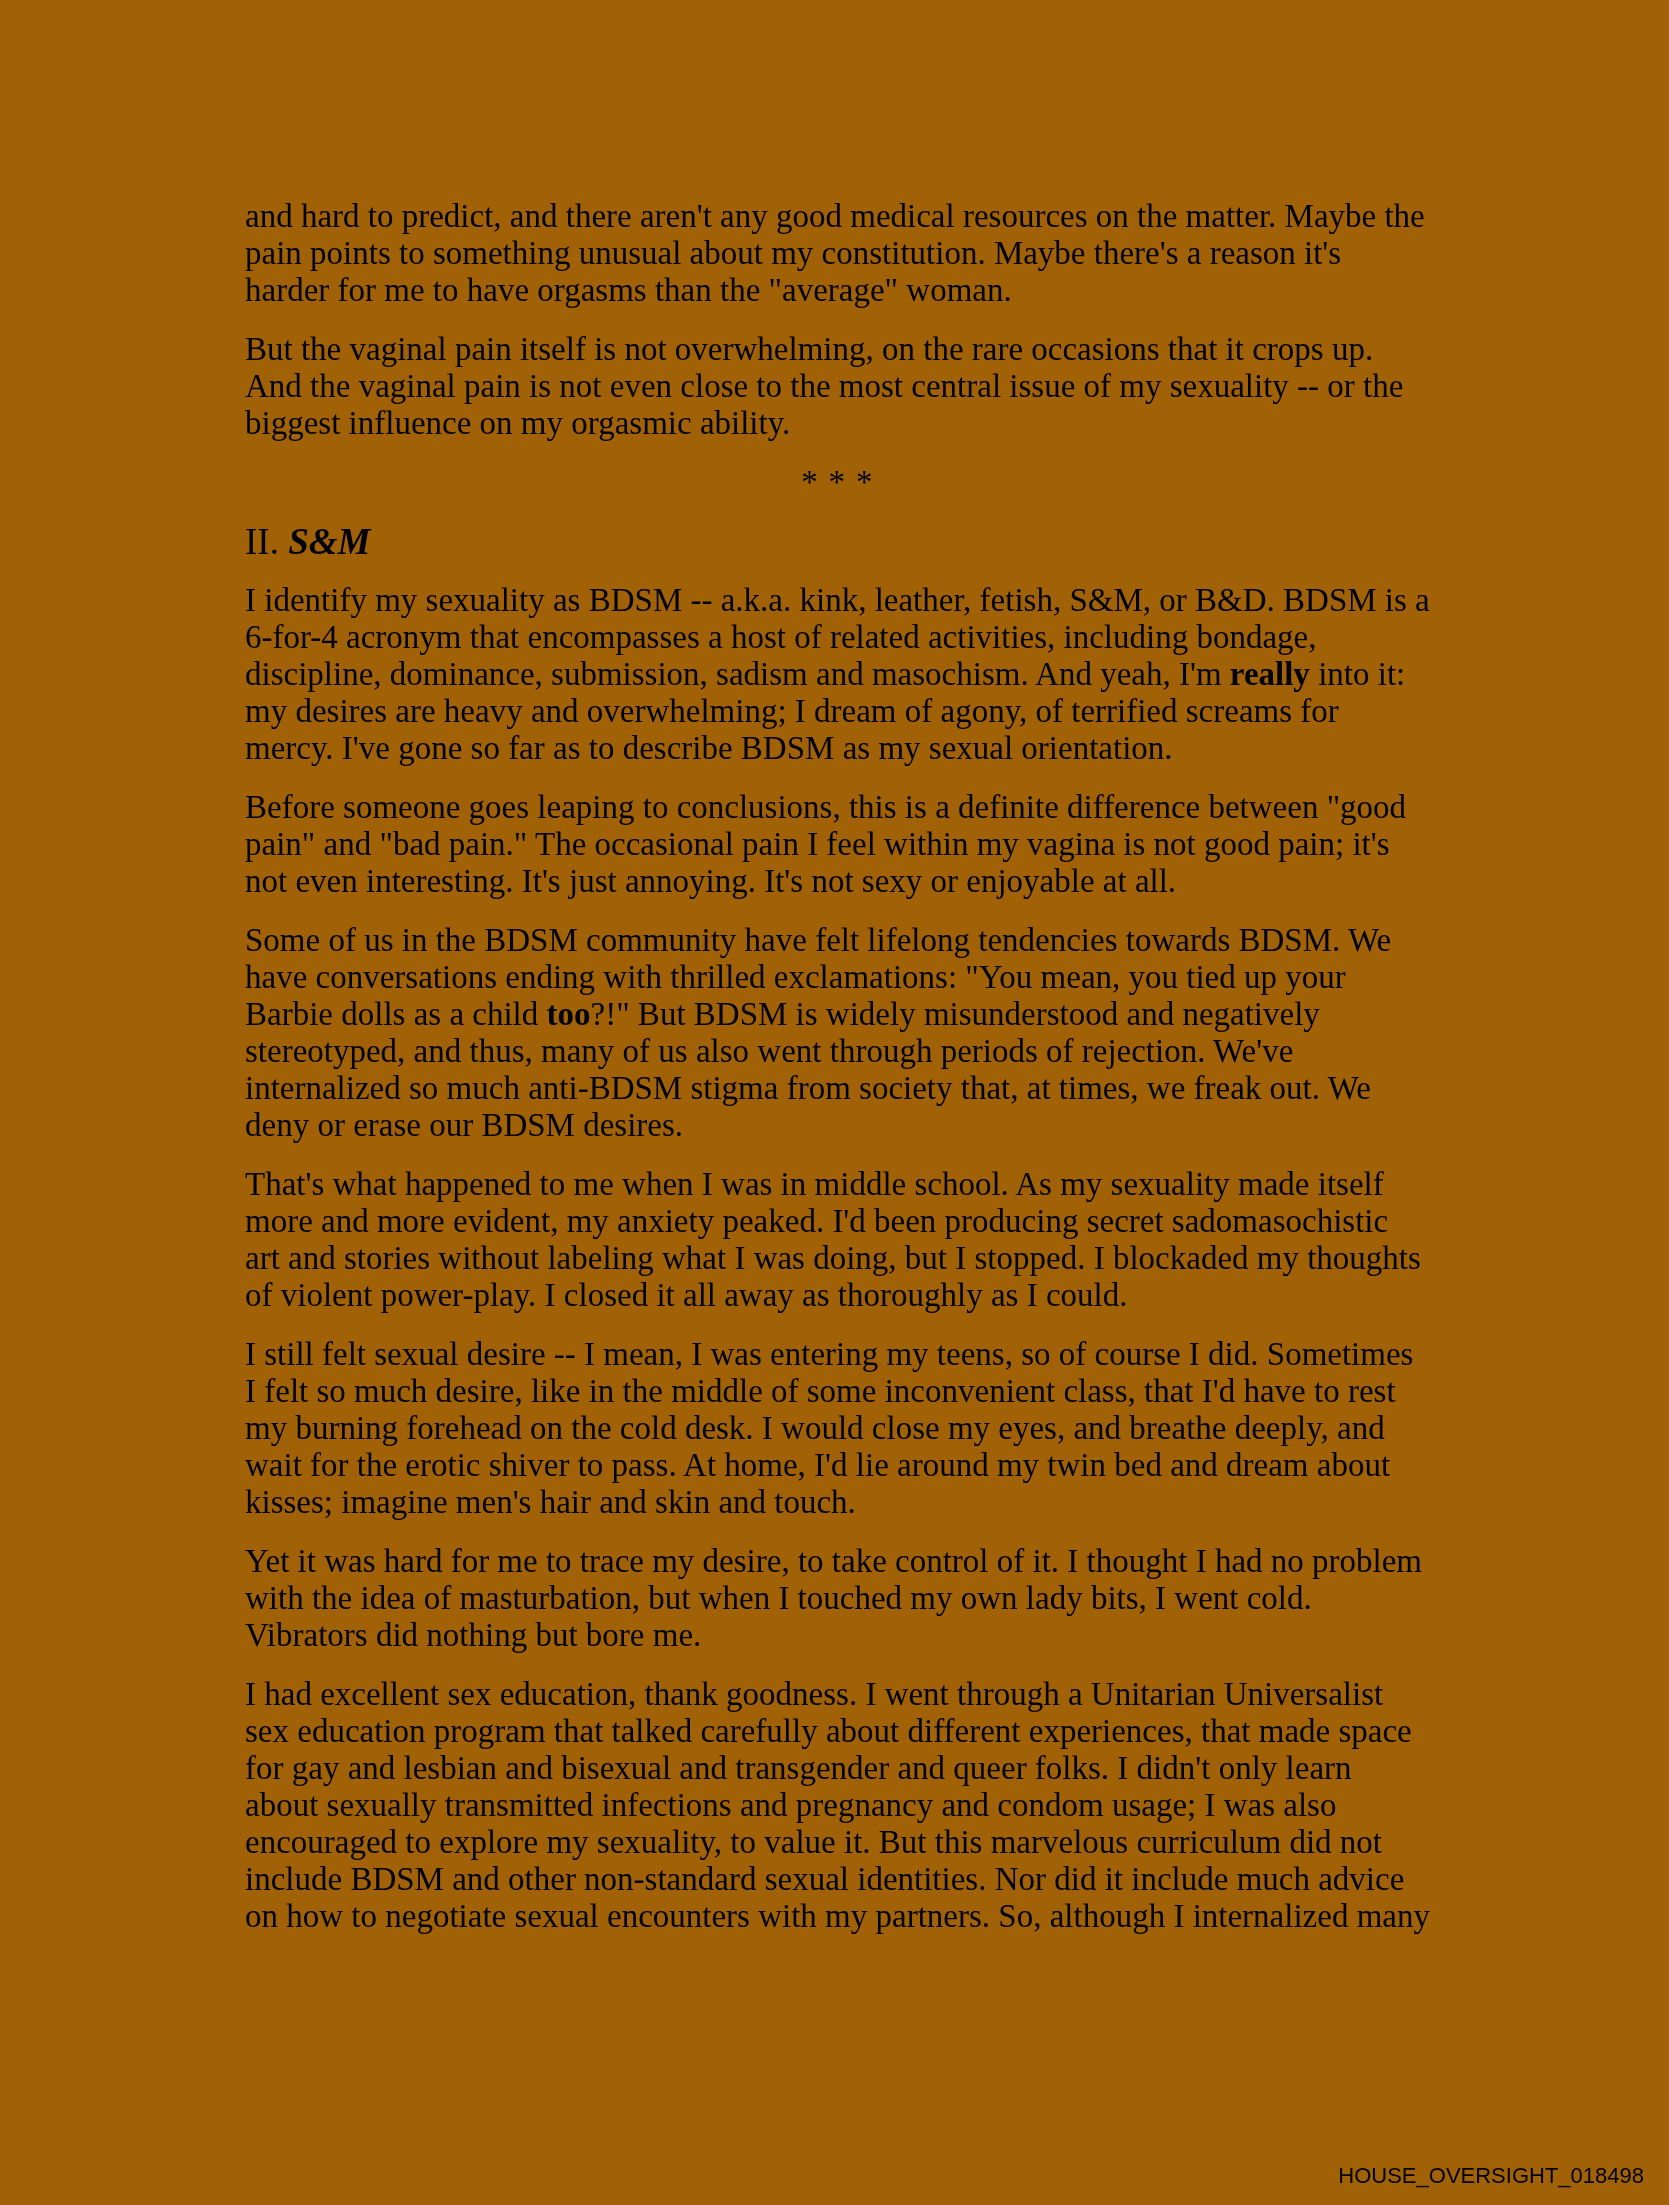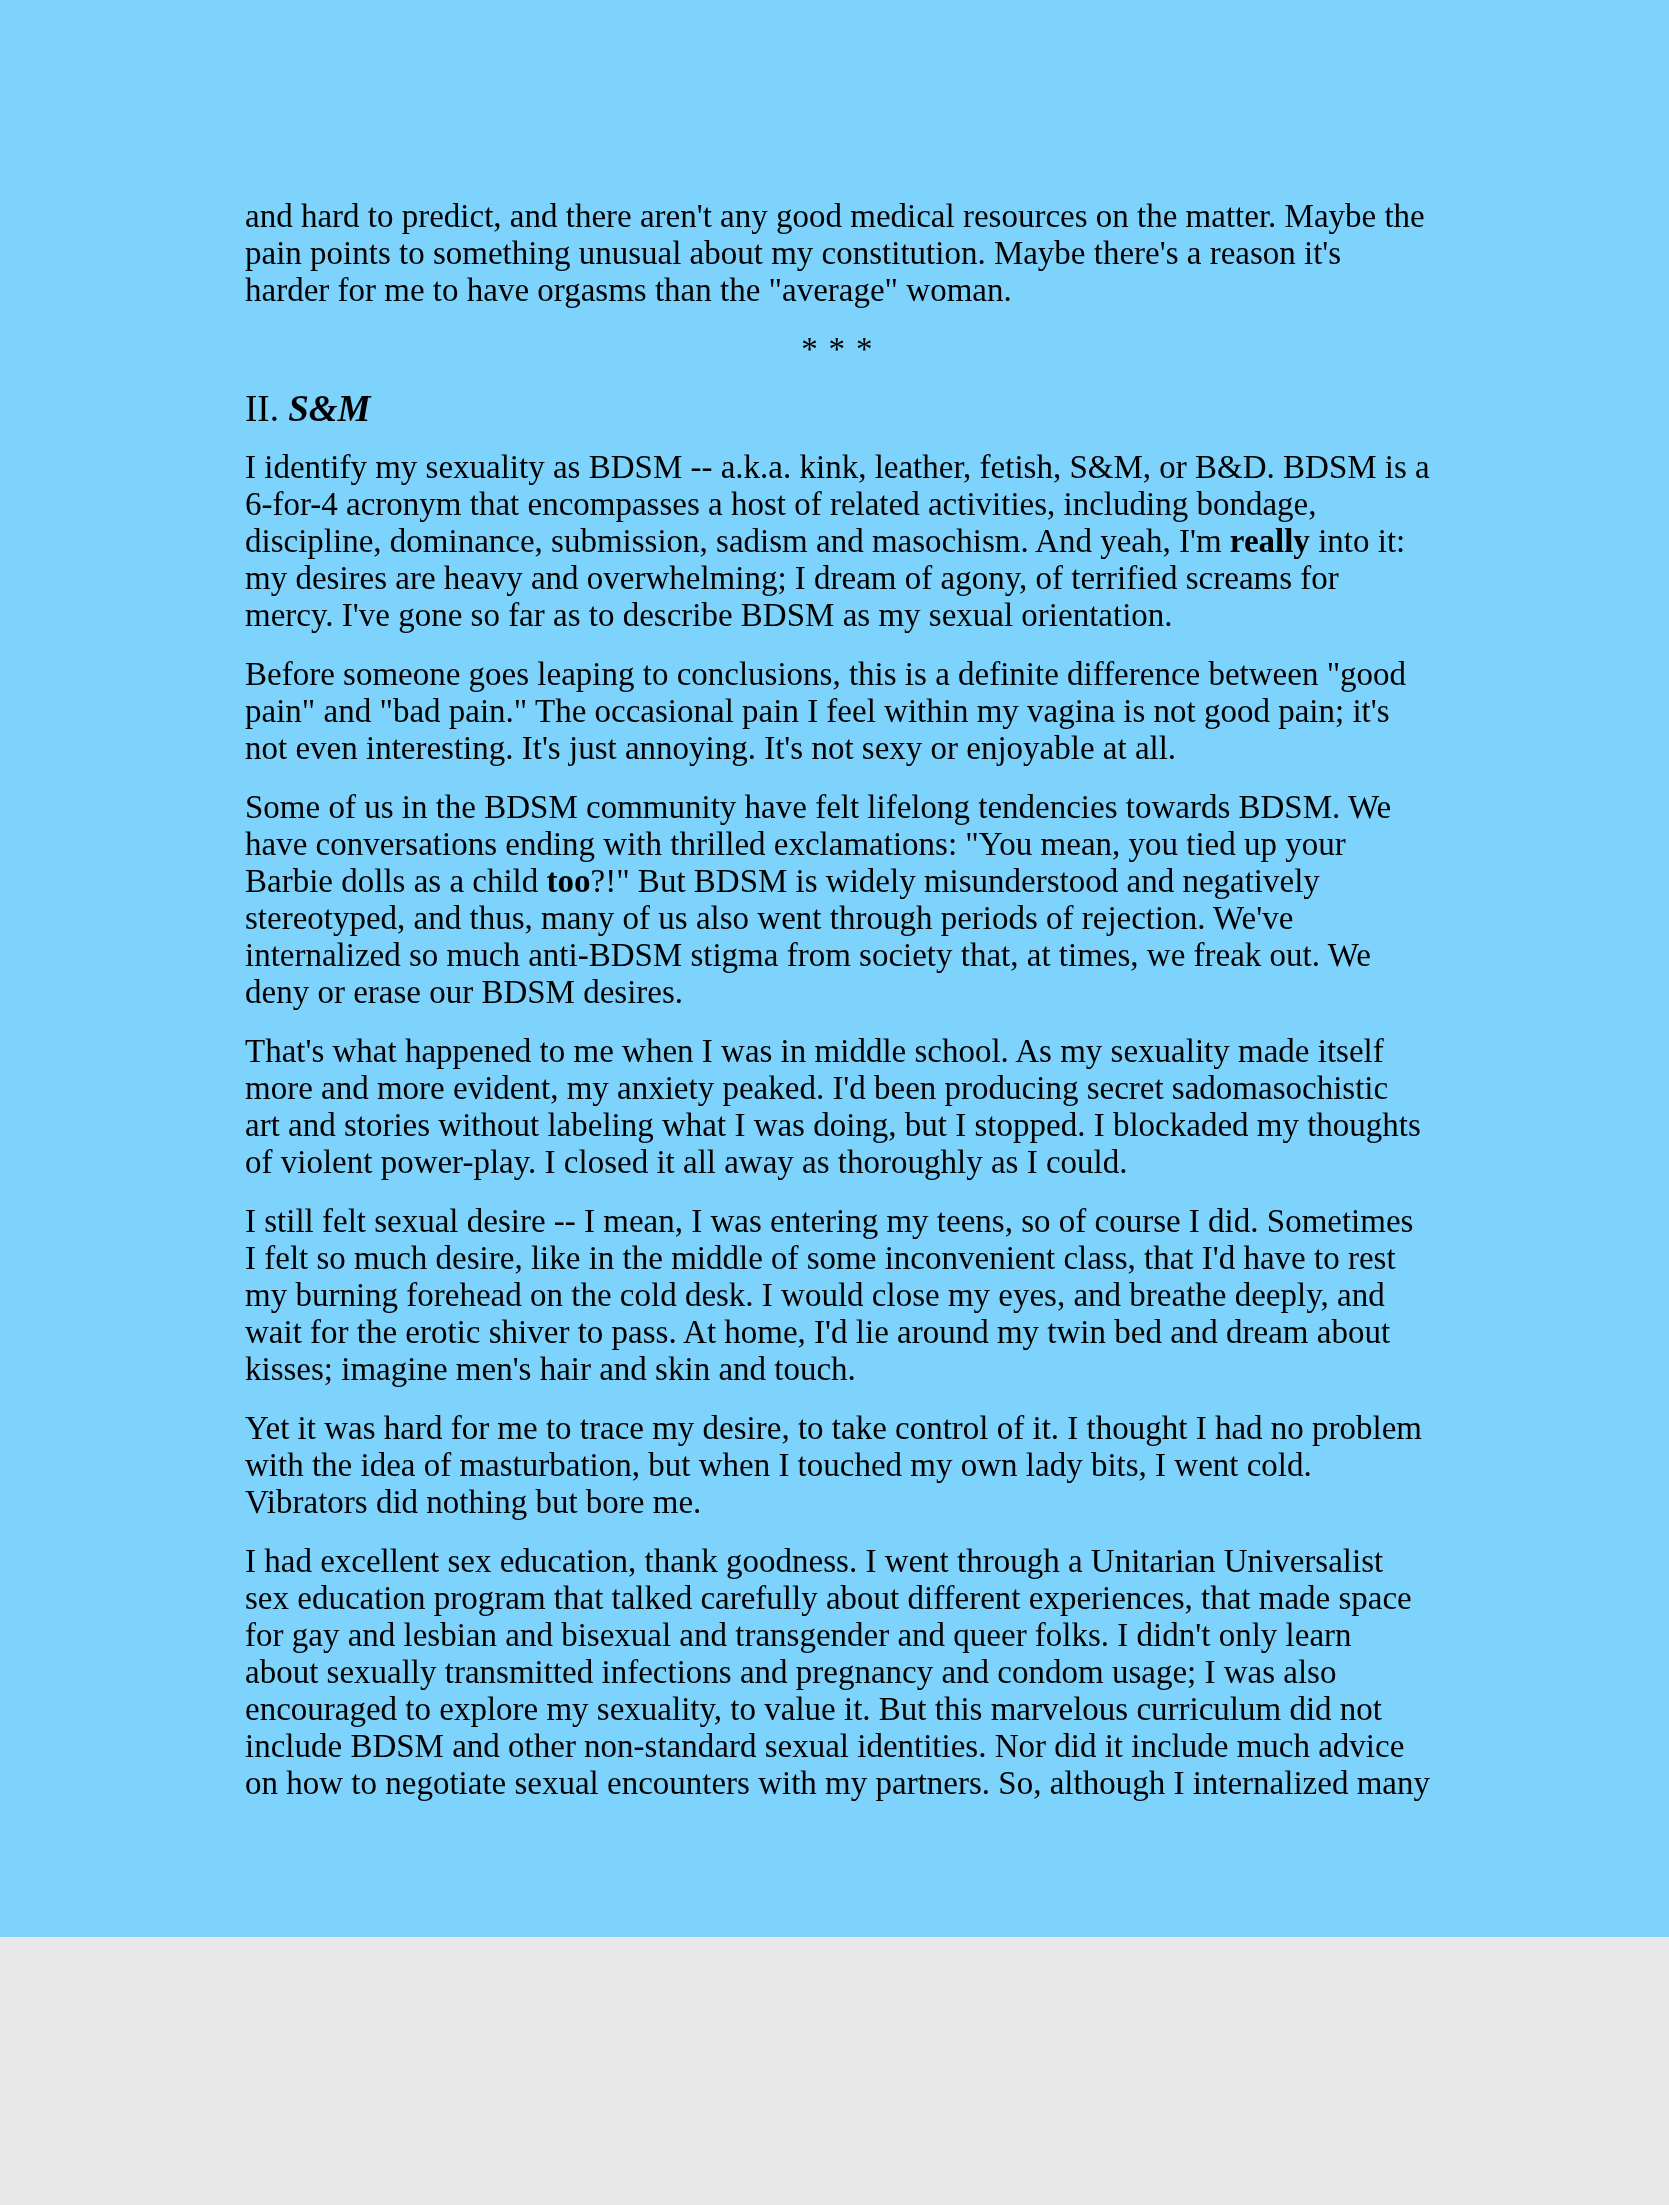--- a/index.html
+++ b/index.html
@@ -1,20 +1,20 @@
 <!DOCTYPE html>
 <html style="font-size:10.5px"><head>
 <meta charset="utf-8">
 <style>
   html, body { margin: 0; padding: 0; background: #e8e8e8; }
   .page {
     position: relative;
     width: 1669px;
-    height: 1937px;
-    background: #7dd3fc;
+    height: 2205px;
+    background: #a16207;
     font-family: "Liberation Serif", "DejaVu Serif", serif;
     color: #000000;
     overflow: hidden;
   }
   .content {
     position: absolute;
     left: 245px;
     top: 198px;
     width: 1185px;
     font-size: 33px;
@@ -51,20 +51,21 @@
     color: #000000;
     white-space: nowrap;
   }
 </style>
 </head>
 <body>
 
 <div class="page">
   <div class="content">
       <p class="para"><span>and hard to predict, and there aren't any good medical resources on the matter. Maybe the pain points to something unusual about my constitution. Maybe there's a reason it's harder for me to have orgasms than the "average" woman.</span></p>
+      <p class="para"><span>But the vaginal pain itself is not overwhelming, on the rare occasions that it crops up. And the vaginal pain is not even close to the most central issue of my sexuality -- or the biggest influence on my orgasmic ability.</span></p>
       <div class="separator">* * *</div>
       <h2 class="heading"><span>II. </span><span class="heading-title">S&amp;M</span></h2>
       <p class="para"><span>I identify my sexuality as BDSM -- a.k.a. kink, leather, fetish, S&amp;M, or B&amp;D. BDSM is a 6-for-4 acronym that encompasses a host of related activities, including bondage, discipline, dominance, submission, sadism and masochism. And yeah, I'm </span><b>really</b><span> into it: my desires are heavy and overwhelming; I dream of agony, of terrified screams for mercy. I've gone so far as to describe BDSM as my sexual orientation.</span></p>
       <p class="para"><span>Before someone goes leaping to conclusions, this is a definite difference between "good pain" and "bad pain." The occasional pain I feel within my vagina is not good pain; it's not even interesting. It's just annoying. It's not sexy or enjoyable at all.</span></p>
       <p class="para"><span>Some of us in the BDSM community have felt lifelong tendencies towards BDSM. We have conversations ending with thrilled exclamations: "You mean, you tied up your Barbie dolls as a child </span><b>too</b><span>?!" But BDSM is widely misunderstood and negatively stereotyped, and thus, many of us also went through periods of rejection. We've internalized so much anti-BDSM stigma from society that, at times, we freak out. We deny or erase our BDSM desires.</span></p>
       <p class="para"><span>That's what happened to me when I was in middle school. As my sexuality made itself more and more evident, my anxiety peaked. I'd been producing secret sadomasochistic art and stories without labeling what I was doing, but I stopped. I blockaded my thoughts of violent power-play. I closed it all away as thoroughly as I could.</span></p>
       <p class="para"><span>I still felt sexual desire -- I mean, I was entering my teens, so of course I did. Sometimes I felt so much desire, like in the middle of some inconvenient class, that I'd have to rest my burning forehead on the cold desk. I would close my eyes, and breathe deeply, and wait for the erotic shiver to pass. At home, I'd lie around my twin bed and dream about kisses; imagine men's hair and skin and touch.</span></p>
       <p class="para"><span>Yet it was hard for me to trace my desire, to take control of it. I thought I had no problem with the idea of masturbation, but when I touched my own lady bits, I went cold. Vibrators did nothing but bore me.</span></p>
       <p class="para"><span>I had excellent sex education, thank goodness. I went through a Unitarian Universalist sex education program that talked carefully about different experiences, that made space for gay and lesbian and bisexual and transgender and queer folks. I didn't only learn about sexually transmitted infections and pregnancy and condom usage; I was also encouraged to explore my sexuality, to value it. But this marvelous curriculum did not include BDSM and other non-standard sexual identities. Nor did it include much advice on how to negotiate sexual encounters with my partners. So, although I internalized many</span></p>
     </div>

